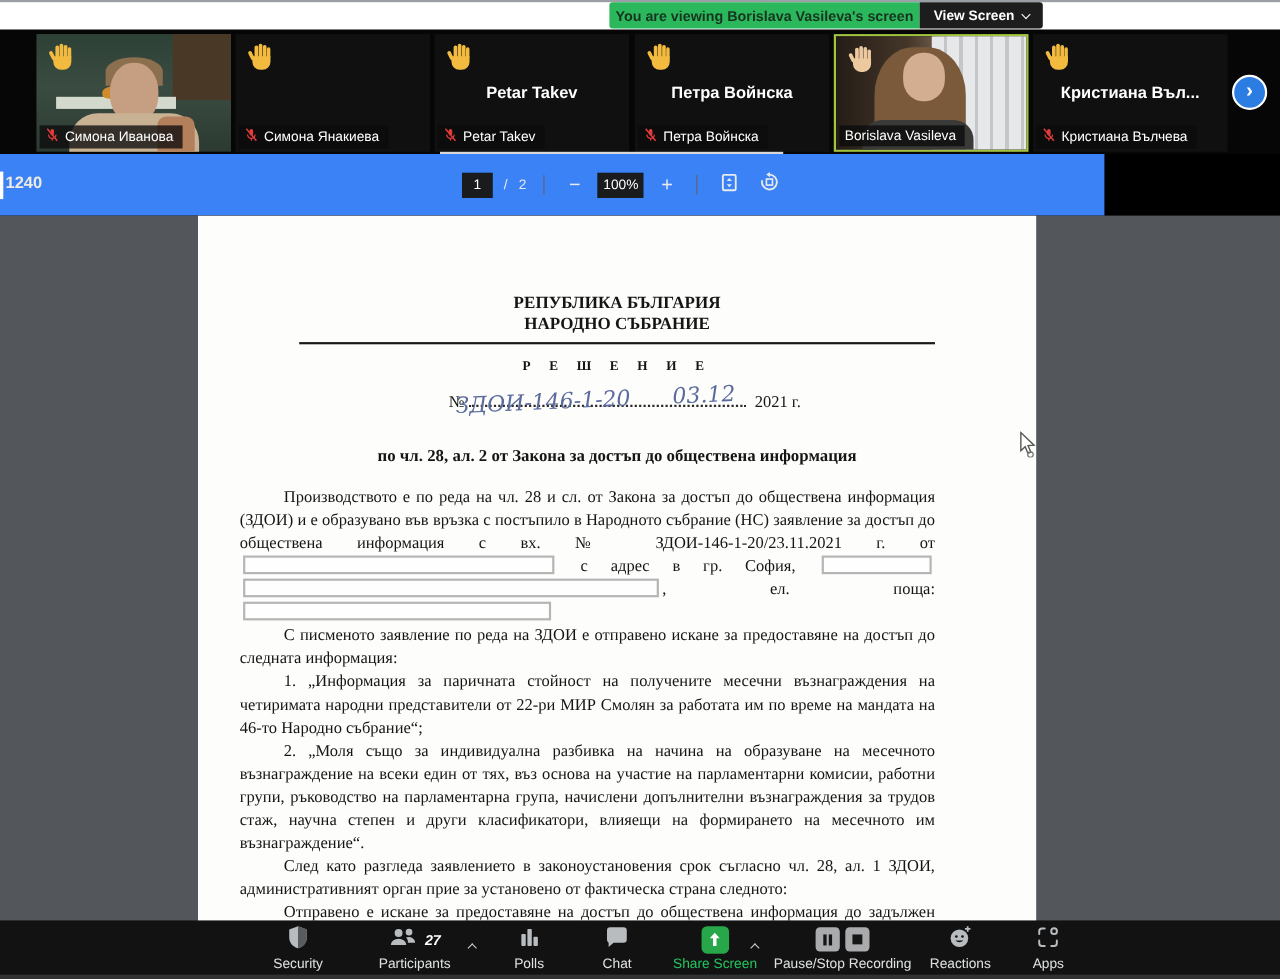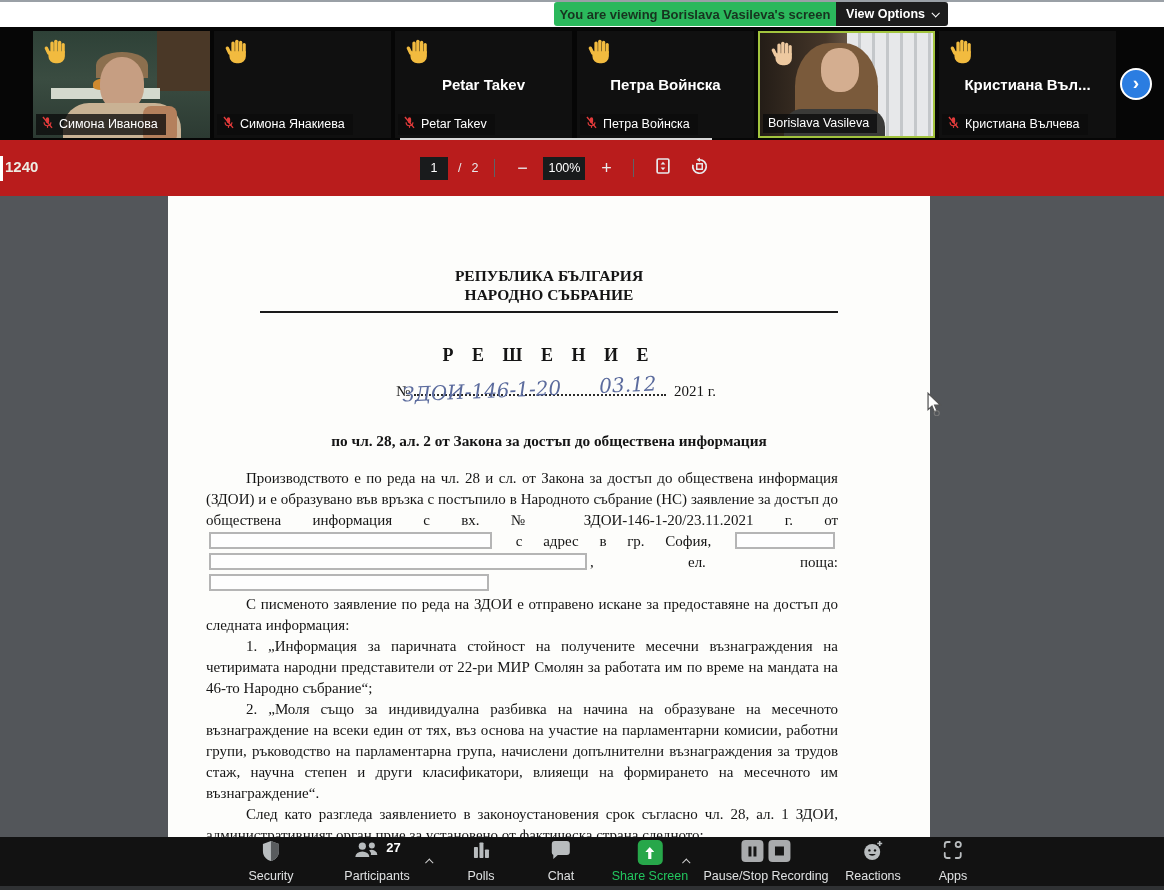--- a/index.html
+++ b/index.html
@@ -64,78 +64,78 @@
   .v1-body { position:absolute; left:50%; top:67%; width:118px; height:42px; transform:translateX(-50%); background:#c9b294; border-radius:26px 26px 0 0; }
   .v1-scarf { position:absolute; left:62%; top:70%; width:34px; height:37px; background:#b4805c; border-radius:8px; }
 
   .v5-bg { position:absolute; inset:0; background:linear-gradient(90deg,#241d17 0%,#453629 38%,#655343 50%,#cfcfcd 58%); }
   .v5-blinds { position:absolute; right:0; top:0; bottom:0; width:50%; background:repeating-linear-gradient(90deg,#e7e8ea 0 11px,#c4c7ca 11px 14px); }
   .v5-hair { position:absolute; left:20%; top:10%; width:48%; height:100%; background:#7a5a3b; border-radius:42% 42% 0 0; }
   .v5-face { position:absolute; left:35%; top:15%; width:22%; height:42%; background:#d4ae90; border-radius:46%; }
   .v5-body { position:absolute; left:14%; top:74%; width:58%; height:30%; background:#3a3a38; border-radius:18px 18px 0 0; }
 
   
-  .pdf-toolbar { position:absolute; left:0; top:140px; width:1164px; height:56px; background:#b91c1c; color:#e8eaed; }
+  .pdf-toolbar { position:absolute; left:0; top:140px; width:1004px; height:56px; background:#3b82f6; color:#e8eaed; }
   .white-sliver { position:absolute; left:0; top:16px; width:3px; height:25px; background:#fff; }
   .window-sliver { position:absolute; left:400px; top:-2px; width:312px; height:2px; background:#d7d7d7; }
   .doc-title { position:absolute; left:5px; top:18px; font-size:15px; font-weight:bold; color:#edebe2; }
   .pdf-center { position:absolute; left:420px; top:0; height:56px; display:flex; align-items:center; gap:10px; }
   .page-box { width:28px; height:23px; background:#191b1c; color:#fff; font-size:12.5px; display:flex; align-items:center; justify-content:center; cursor:text; }
   .page-sep { font-size:12.5px; color:#e8eaed; }
   .vsep { width:1px; height:18px; background:#5f6368; margin:0 6px; }
   .zoom-btn { font-size:18px; color:#e8eaed; width:22px; text-align:center; cursor:pointer; }
   .zoom-box { width:42px; height:23px; background:#191b1c; color:#fff; font-size:12.5px; display:flex; align-items:center; justify-content:center; }
   .icon-btn { width:26px; height:26px; display:flex; align-items:center; justify-content:center; cursor:pointer; }
 
   
   .viewer { position:absolute; left:0; top:196px; width:1164px; height:641px; background:#53565a; overflow:hidden; }
   .page {
-    position:absolute; left:168px; top:0; width:762px; height:641px; background:#fdfdfb;
+    position:absolute; left:180px; top:0; width:762px; height:641px; background:#fdfdfb;
     font-family:"Liberation Serif", serif; color:#151515; overflow:hidden;
   }
   .doc-head { margin-top:70px; text-align:center; font-weight:bold; font-size:15.5px; line-height:19px; }
   .doc-rule { width:578px; margin:7px auto 0; border-top:2px solid #1a1a1a; }
-  .doc-title-line { margin-top:32px; text-align:center; font-weight:bold; font-size:18px; letter-spacing:7px; }
+  .doc-title-line { margin-top:12px; text-align:center; font-weight:bold; font-size:12px; letter-spacing:7px; }
   .num-line { margin:16px 0 0 228px; font-size:15px; height:26px; }
   .num-dots { display:inline-block; width:252px; height:14px; border-bottom:2.5px dotted #2a2a2a; position:relative; margin:0 4px; }
   .handwritten {
     position:absolute; left:-12px; bottom:-6px; width:300px;
     font-family:"DejaVu Serif", serif; font-style:italic; font-size:20px;
     color:#5b6b9d; transform:rotate(-2.5deg); white-space:pre;
   }
   .doc-sub { margin-top:24px; text-align:center; font-weight:bold; font-size:15.3px; }
   .doc-body { margin-top:18px; padding:0 92px 0 38px; text-align:justify; font-size:15px; line-height:21px; }
   .doc-body p { text-indent:40px; margin:0; }
   .redact { display:inline-block; height:17px; vertical-align:-3px; background:#fefefe; border:2px solid #b5b5b5; margin:0 3px; }
   .r1 { width:283px; } .r2 { width:100px; } .r3 { width:378px; } .r4 { width:280px; }
 
   .cursor { position:absolute; left:926px; top:196px; z-index:20; }
 
   
   .bottom-toolbar { position:absolute; left:0; top:837px; width:1164px; height:53px; background:#121212; }
   .bottom-edge { position:absolute; left:0; bottom:0; width:100%; height:4px; background:#2f3133; }
   .tb-btn { position:absolute; top:3px; transform:translateX(-50%); text-align:center; cursor:pointer; color:#dfe1e2; }
-  .tb-icon { height:28px; display:flex; align-items:flex-start; justify-content:center; gap:5px; }
+  .tb-icon { height:28px; display:flex; align-items:center; justify-content:center; gap:5px;font-style:italic; }
   .tb-label { font-size:12.5px; margin-top:1px; white-space:nowrap; }
   .tb-label.green { color:#22c55e; }
   .tb-count { color:#fff; font-size:13px; font-weight:bold; margin-left:2px; }
   .tb-chev { position:absolute; top:14px; transform:translateX(-50%); color:#cfcfcf; cursor:pointer; }
   .share-sq { width:25px; height:25px; background:#27a74a; border-radius:5px; display:flex; align-items:center; justify-content:center; }
   .rec-sq { width:22px; height:22px; background:#a9abad; border-radius:4px; display:flex; align-items:center; justify-content:center; }
 </style>
 </head>
 <body>
 
 <div class="screen">
 
   <div class="topbar">
     <div class="top-edge"></div>
     <div class="green-banner">You are viewing Borislava Vasileva's screen</div>
     <div class="view-options">
-      <span>View Options</span>
+      <span>View Screen</span>
       <span class="chev"></span>
     </div>
   </div>
 
   <div class="strip">
 
     <div class="tile" style="left:33px">
       <div class="vid">
         <div class="v1-bg"></div>
           <div class="v1-cabinet"></div>

